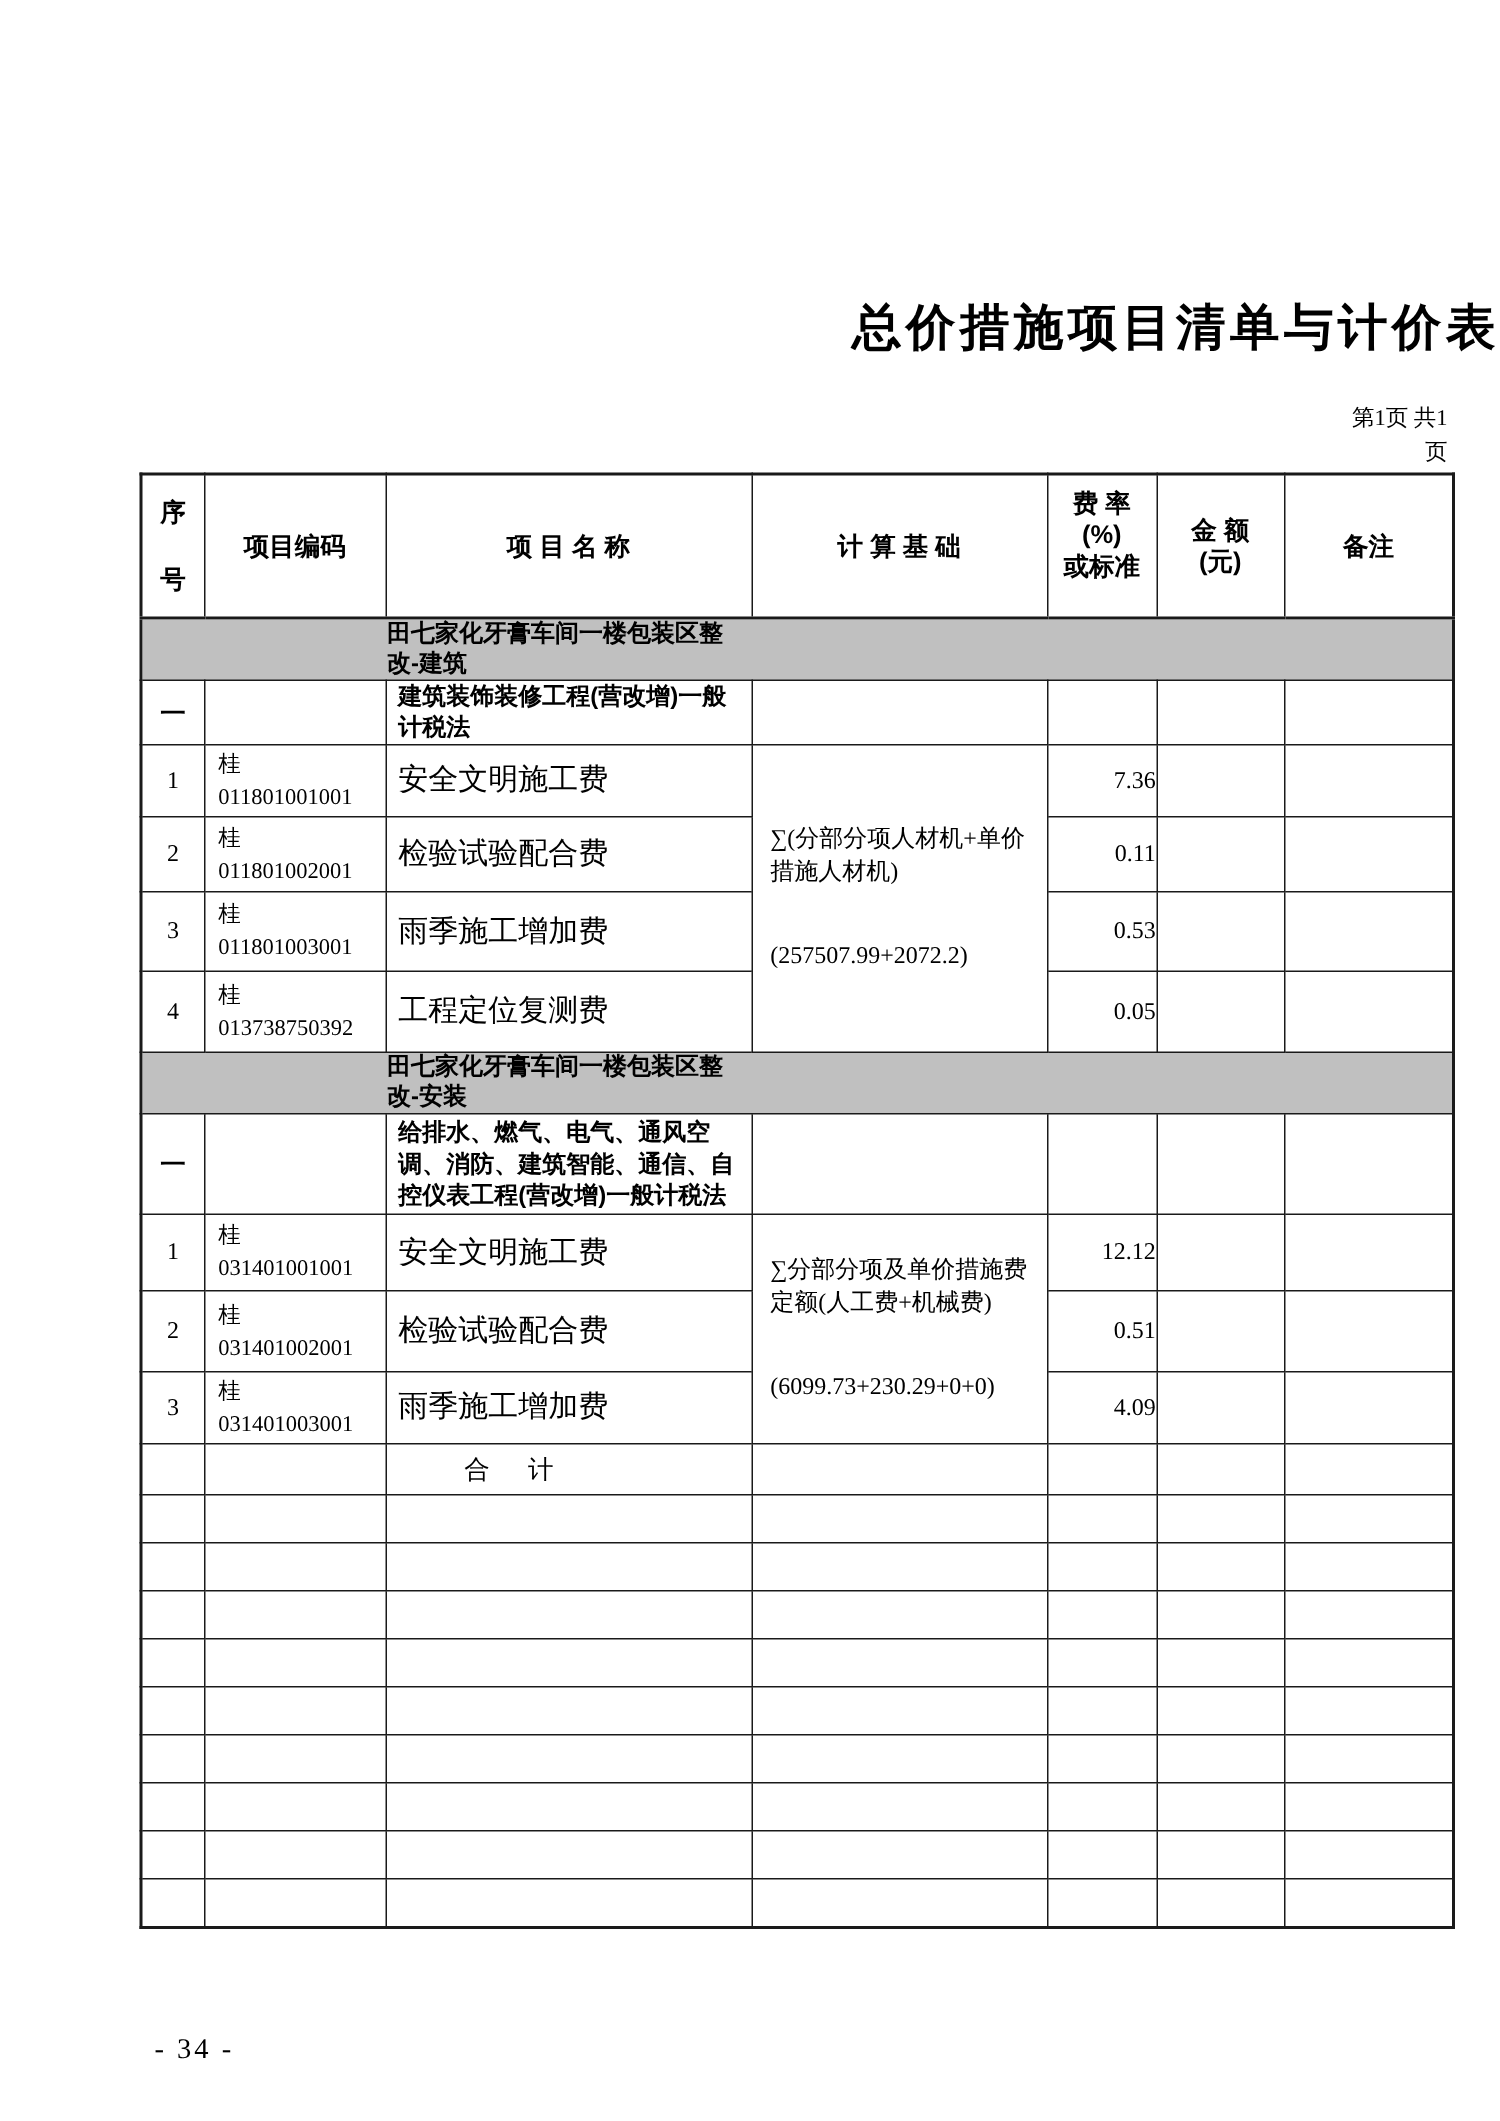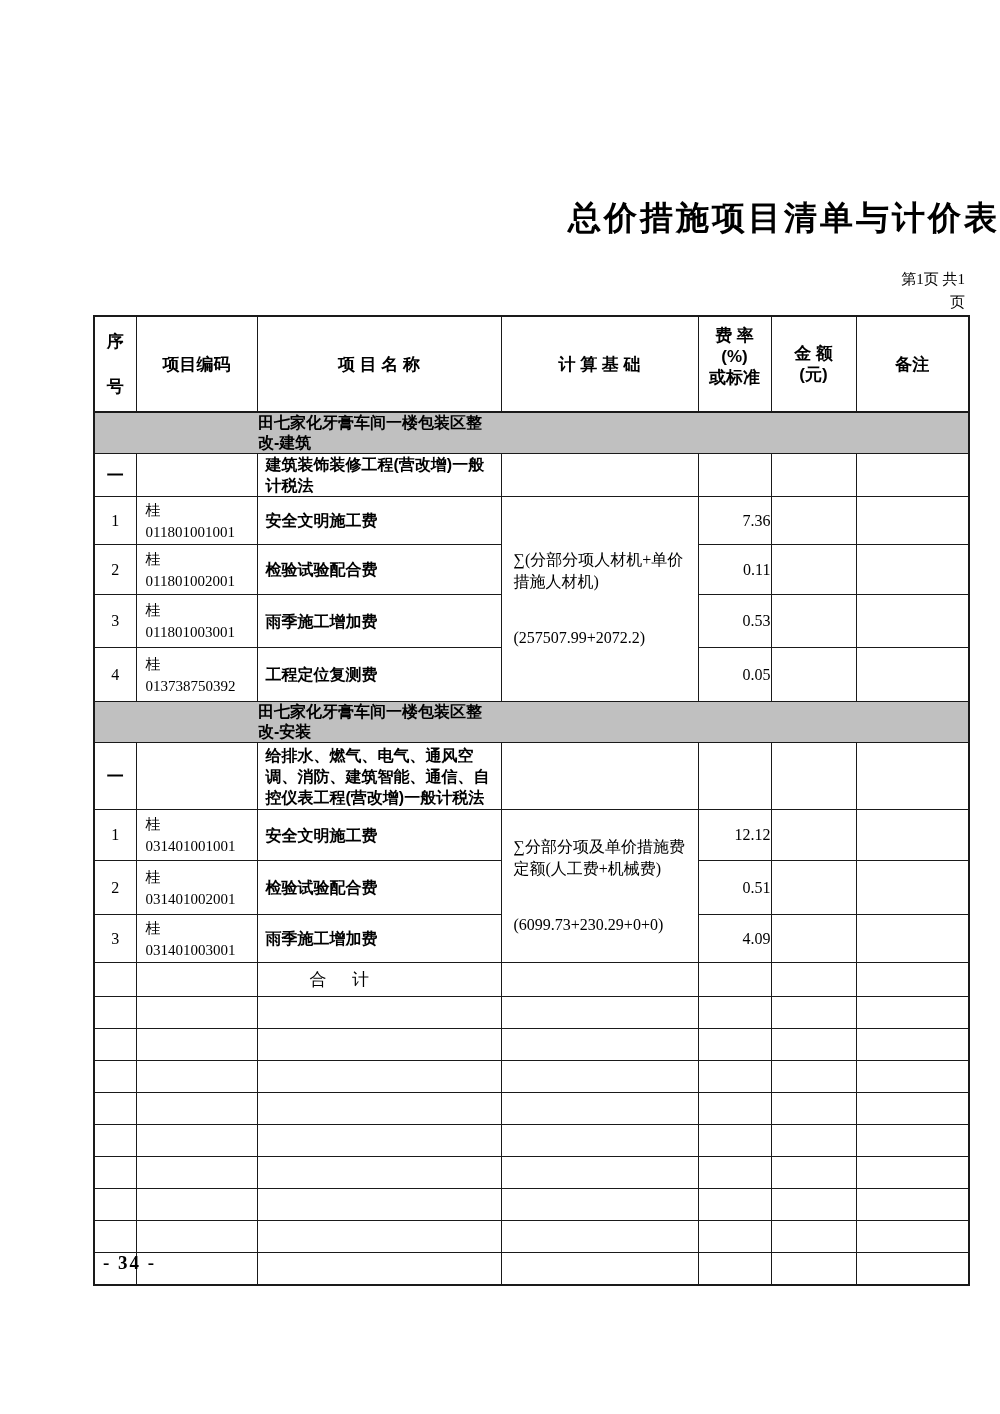--- a/index.html
+++ b/index.html
@@ -5,42 +5,42 @@
   html,body{margin:0;padding:0;background:#e8e8e8;}
   .page{position:relative;width:1000px;height:1414px;background:#ffffff;margin:0 auto;
         font-family:"Liberation Serif","DejaVu Serif",serif;color:#000;overflow:hidden;}
   .doc-title{position:absolute;top:196px;left:0;width:100%;text-align:right;
              font-family:"Liberation Sans","DejaVu Sans",sans-serif;font-weight:bold;
              font-size:33px;letter-spacing:3px;}
   .project-line{position:absolute;top:283px;left:103px;
                 font-family:"Liberation Sans","DejaVu Sans",sans-serif;font-weight:bold;font-size:17px;}
   .page-indicator{position:absolute;top:268px;right:35px;width:76px;text-align:right;
                   font-size:15px;line-height:23px;}
-  .footer-num{position:absolute;top:1252px;left:103px;font-size:19px;letter-spacing:2px;font-weight:bold;}
+  .footer-num{position:absolute;top:1356px;left:103px;font-size:19px;letter-spacing:2px;}
 
   table.t{position:absolute;left:93px;top:315px;width:875px;border-collapse:collapse;
           table-layout:fixed;border:2px solid #1a1a1a;}
   table.t td{border:1px solid #1a1a1a;padding:0;vertical-align:middle;overflow:hidden;}
   tr.hdr-row td{border-bottom:2px solid #1a1a1a;}
   .hdr{font-family:"Liberation Sans","DejaVu Sans",sans-serif;font-weight:bold;
        font-size:17px;text-align:center;}
   .hcol{display:flex;flex-direction:column;justify-content:space-between;
         align-items:center;height:94px;box-sizing:border-box;padding:13px 0;}
   .hmid{display:flex;flex-direction:column;justify-content:center;align-items:center;height:94px;}
   .hline{line-height:21px;}
   .gray-row td{background:#c0c0c0;}
   .group-text{margin-left:163px;width:232px;
               font-family:"Liberation Sans","DejaVu Sans",sans-serif;font-weight:bold;
               font-size:16px;line-height:20px;}
   .seq{text-align:center;font-size:16px;}
   .seq-cat{text-align:center;font-family:"Liberation Sans","DejaVu Sans",sans-serif;
            font-weight:bold;font-size:17px;}
   .code-in{padding-left:9px;font-size:15px;line-height:22px;}
   .blk{display:block;}
-  .name-in{padding-left:8px;padding-right:22px;font-size:16px;line-height:21px;font-weight:bold;}
+  .name-in{padding-left:8px;padding-right:22px;font-size:20px;line-height:21px;}
   .cat-in{padding-left:8px;padding-right:4px;
           font-family:"Liberation Sans","DejaVu Sans",sans-serif;font-weight:bold;
           font-size:16px;line-height:21px;}
   .basis-in{display:flex;flex-direction:column;justify-content:center;height:100%;
             padding-left:12px;padding-right:6px;font-size:16px;line-height:22px;box-sizing:border-box;}
   .basis-vals{margin-top:34px;white-space:nowrap;}
   .rate{text-align:right;padding-right:9px;font-size:16px;}
   .total-in{padding-left:52px;font-size:17px;white-space:pre;}
 </style>
 </head>

